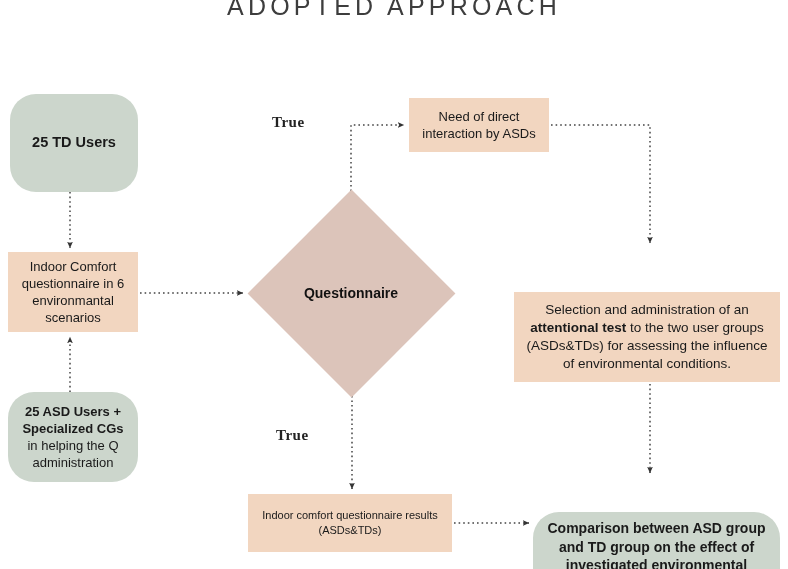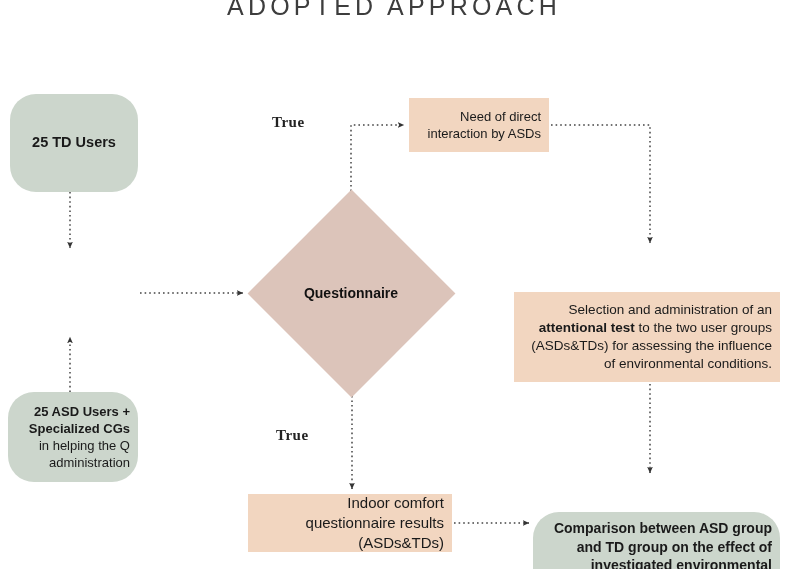--- a/index.html
+++ b/index.html
@@ -34,36 +34,36 @@
     width: 788px;
     height: 569px;
     pointer-events: none;
   }
   .node {
     position: absolute;
     box-sizing: border-box;
     display: flex;
     align-items: center;
     justify-content: center;
-    text-align: right;
+    text-align: center;
     color: #1a1a1a;
     line-height: 1.32;
   }
   .node .txt { padding: 0 8px; }
   .green  { background: #ccd6cc; border-radius: 26px; }
   .peach  { background: #f2d6c0; }
   .greenfinal { background: #ccd6cc; border-radius: 26px; margin-top: 34px; }
 
   
   #n-td-users   { left: 10px;  top: 94px;  width: 128px; height: 98px;  font-size: 14.5px; font-weight: bold; }
   #n-indoor-q   { left: 8px;   top: 252px; width: 130px; height: 80px;  font-size: 13px; }
   #n-asd-users  { left: 8px;   top: 392px; width: 130px; height: 90px;  font-size: 13px; }
   #n-need-dir   { left: 409px; top: 98px;  width: 140px; height: 54px;  font-size: 13px; }
   #n-selection  { left: 514px; top: 248px; width: 266px; height: 90px;  font-size: 13.5px; margin-top: 44px; }
-  #n-results    { left: 248px; top: 494px; width: 204px; height: 58px;  font-size: 15px; }
+  #n-results    { left: 248px; top: 494px; width: 204px; height: 58px;  font-size: 11px; }
   #n-comparison { left: 533px; top: 478px; width: 247px; height: 88px;  font-size: 14px; font-weight: bold; }
 
   
   #n-diamond {
     position: absolute;
     left: 247px;
     top: 189px;
     width: 208px;
     height: 208px;
   }
@@ -133,20 +133,23 @@
       <path d="M454,523 L529,523" marker-end="url(#arrow)"></path>
 
       <path d="M650,338 L650,473" marker-end="url(#arrow)"></path>
     </g>
   </svg>
 
   <div class="node green" id="n-td-users">
     <span class="txt">25 TD Users</span>
   </div>
 
+  <div class="node peach" id="n-indoor-q">
+    <span class="txt">Indoor Comfort questionnaire in 6 environmantal scenarios</span>
+  </div>
 
   <div class="node green" id="n-asd-users">
     <span class="txt"><b>25 ASD Users + Specialized CGs</b><span> in helping the Q administration</span></span>
   </div>
 
   <div id="n-diamond">
     <div class="shape"></div>
     <div class="label">
       <span>
         <span>Questionnaire</span><br>

